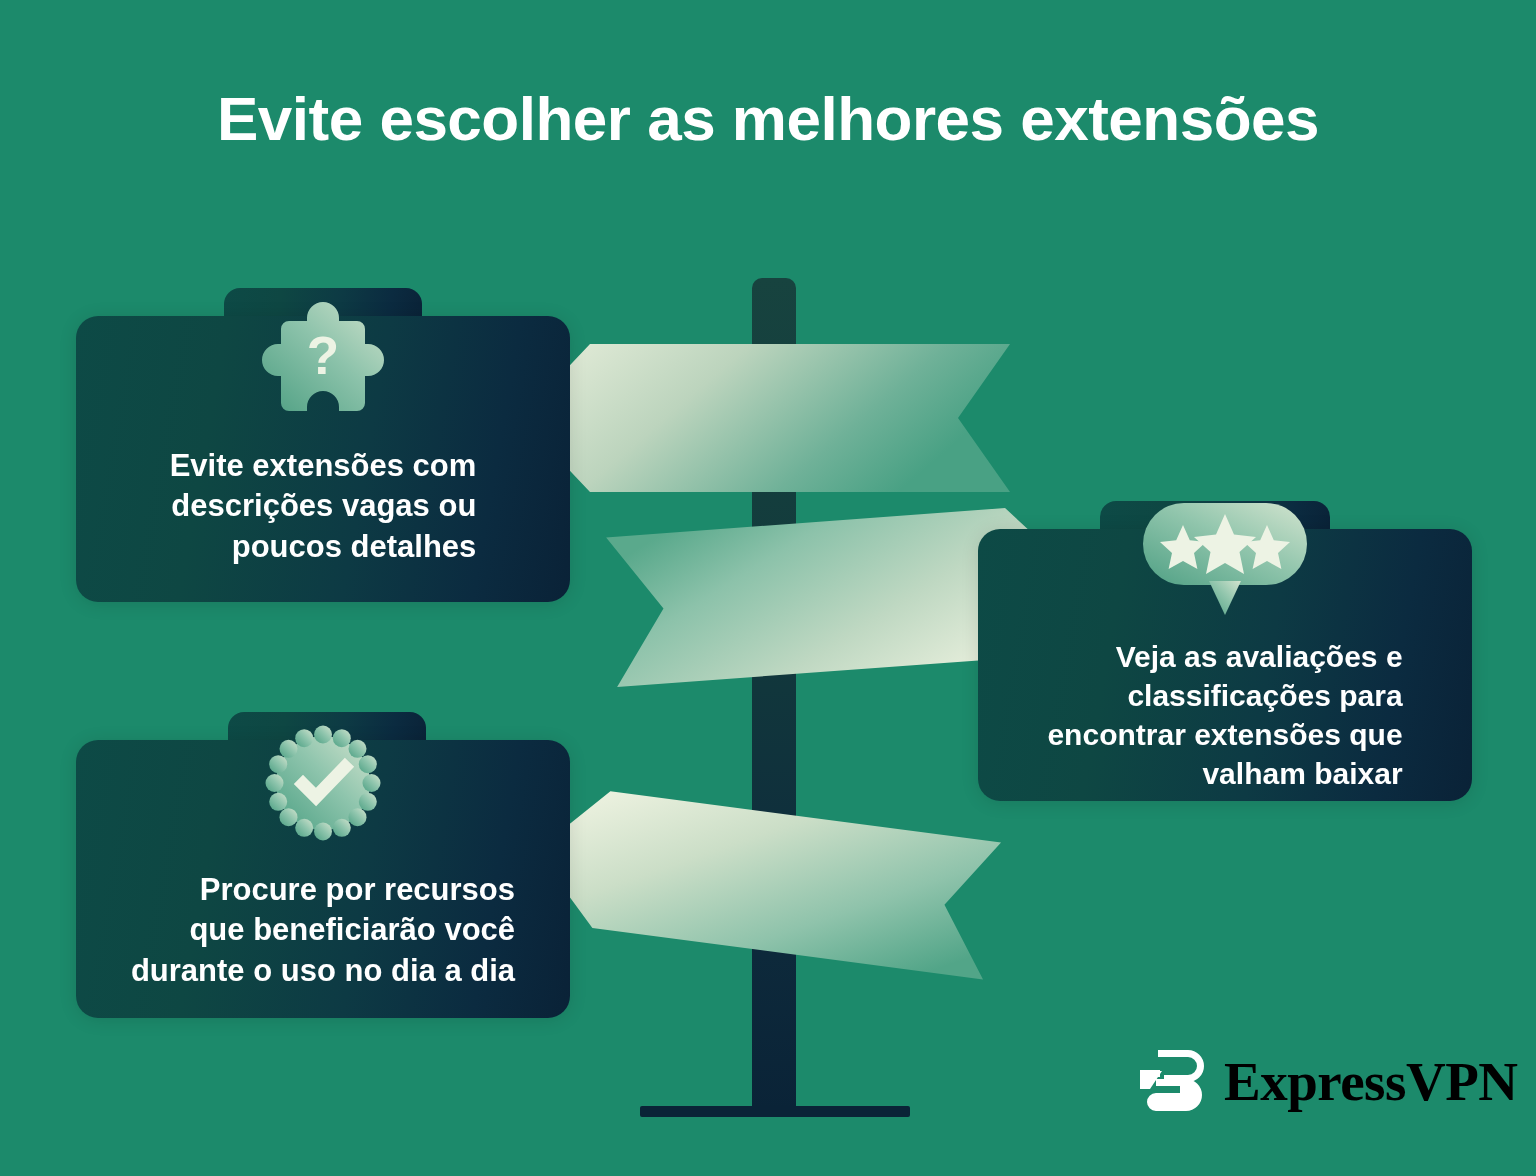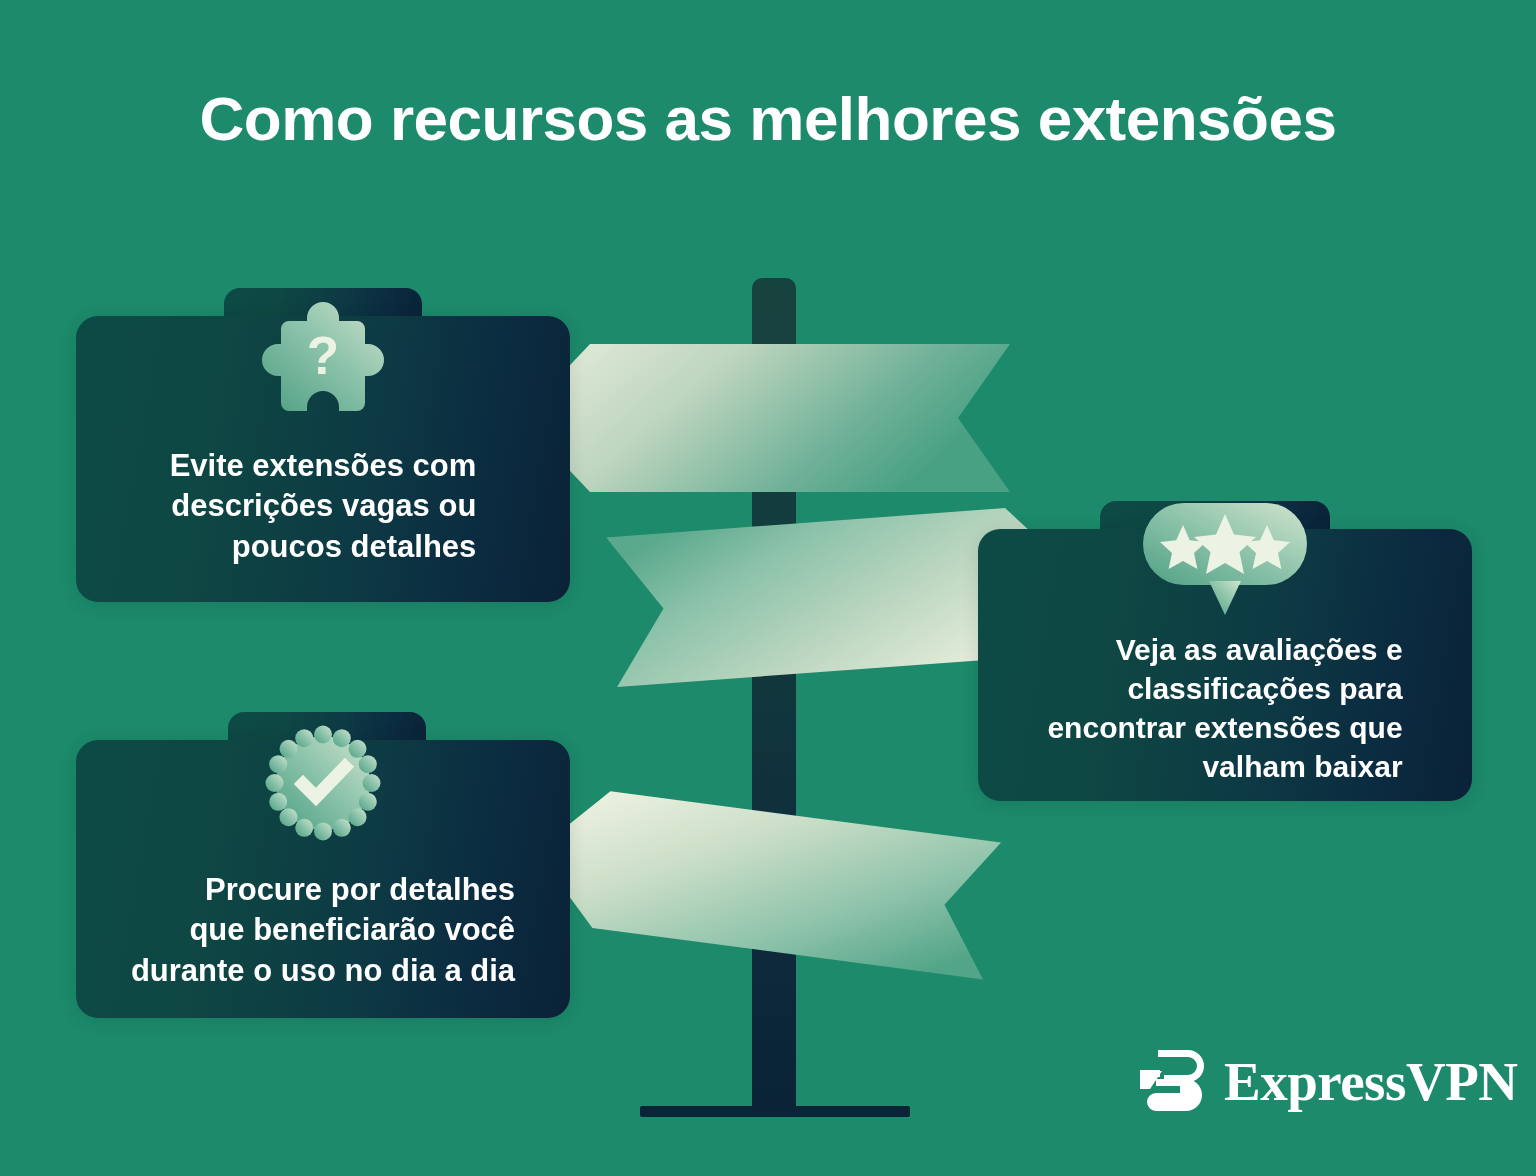--- a/index.html
+++ b/index.html
@@ -118,21 +118,21 @@
   
   #card-1 { left: 76px; top: 288px; width: 494px; height: 314px; }
   #card-1 .card-tab { left: 148px; width: 198px; }
   #card-1 .icon-wrap { margin-top: 26px; }
   #card-1 .card-text { margin-top: 22px; font-size: 31px; }
 
   
   #card-2 { left: 978px; top: 501px; width: 494px; height: 300px; }
   #card-2 .card-tab { left: 122px; width: 230px; }
   #card-2 .icon-wrap { margin-top: 16px; }
-  #card-2 .card-text { margin-top: 13px; font-size: 30px; }
+  #card-2 .card-text { margin-top: 20px; font-size: 30px; }
 
   
   #card-3 { left: 76px; top: 712px; width: 494px; height: 306px; }
   #card-3 .card-tab { left: 152px; width: 198px; }
   #card-3 .icon-wrap { margin-top: 22px; }
   #card-3 .card-text { margin-top: 26px; font-size: 31px; }
 
   .icon-wrap {
     position: relative;
     z-index: 2;
@@ -143,35 +143,35 @@
   #logo {
     position: absolute;
     left: 1136px;
     top: 1048px;
     display: flex;
     align-items: center;
     gap: 16px;
   }
   #logo-mark { line-height: 0; }
   #logo-text {
-    color: #ffffff;
+    color: #000000;
     font-family: "Liberation Serif", serif;
     font-size: 55px;
     font-weight: bold;
     letter-spacing: -0.5px;
     line-height: 1;
     white-space: nowrap;
   }
 </style>
 </head>
 <body>
 
 <div id="canvas">
 
-  <div id="title">Como recursos as melhores extensões</div>
+  <div id="title">Evite escolher as melhores extensões</div>
 
   <div id="signpost">
 
     <div class="post" id="post-main"></div>
     <div class="post" id="post-base"></div>
 
     <div class="sign" id="sign-1" style="left:520px; top:344px;">
       <svg width="490" height="148" viewBox="0 0 490 148">
         <defs>
           <linearGradient id="sg1" x1="0" y1="0" x2="1" y2="0.35">
@@ -325,21 +325,21 @@
                 <circle cx="16.2" cy="79.8" r="9"></circle>
                 <circle cx="12.5" cy="61" r="9"></circle>
                 <circle cx="16.2" cy="42.2" r="9"></circle>
                 <circle cx="26.5" cy="26.8" r="9"></circle>
                 <circle cx="42.2" cy="16.2" r="9"></circle>
               </g>
             </g>
             <path d="M 41 62 L 54 75 L 83 45" stroke="#edf3e4" stroke-width="13" fill="none" stroke-linecap="square" stroke-linejoin="miter"></path>
           </svg>
         </div>
-        <div class="card-text">Procure por detalhes
+        <div class="card-text">Procure por recursos
 que beneficiarão você
 durante o uso no dia a dia</div>
       </div>
     </div>
   </div>
 
   <div id="logo">
     <div id="logo-mark">
       <svg width="72" height="66" viewBox="0 0 72 66">
         <path d="M 22 2

